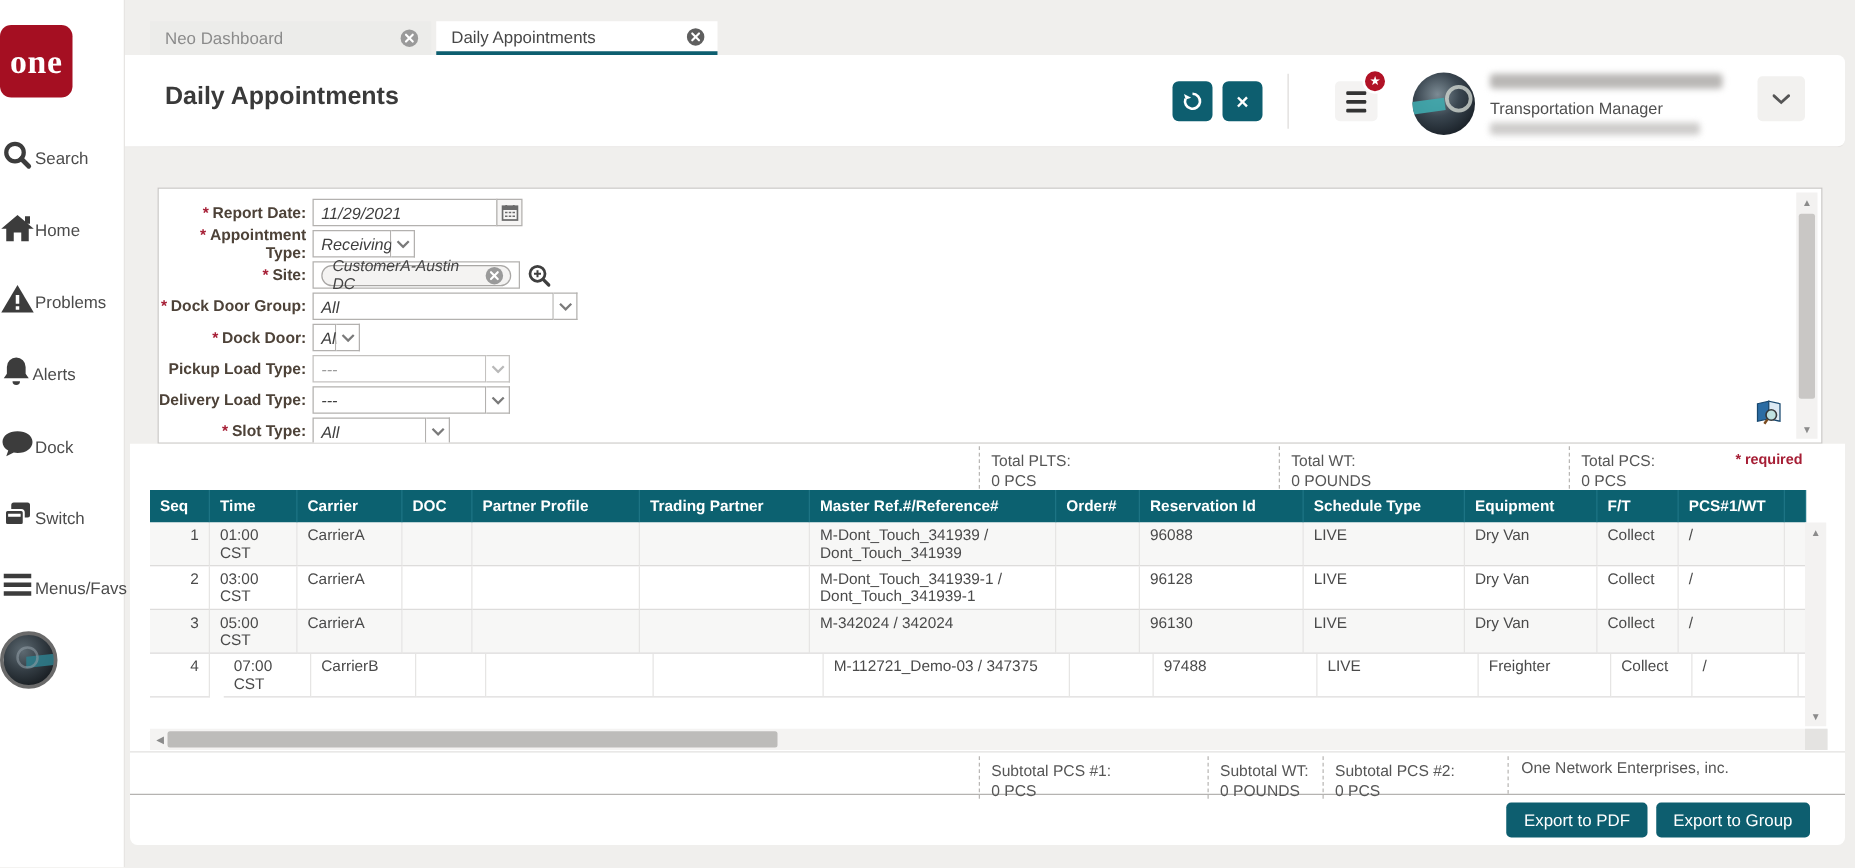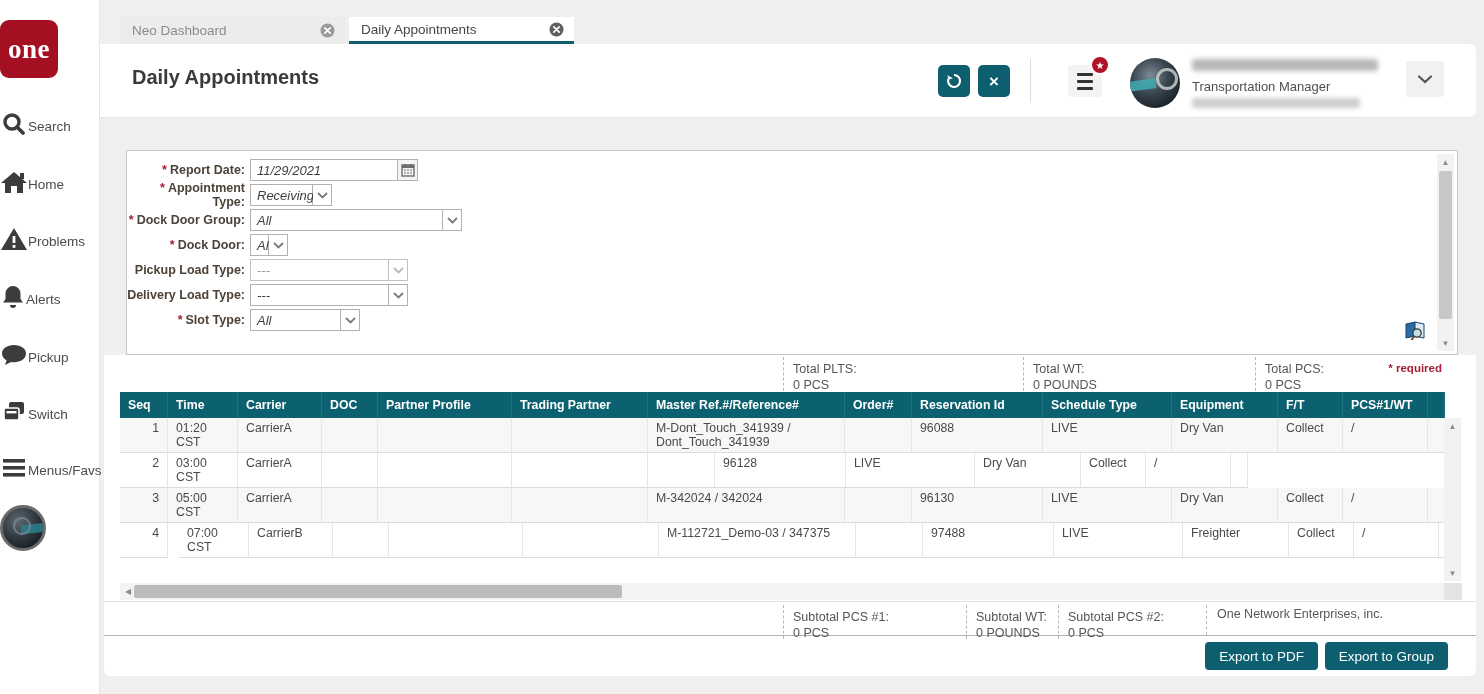--- a/index.html
+++ b/index.html
@@ -204,21 +204,21 @@
             </svg>
           </span>
           <div class="nav-label">Alerts</div>
         </div>
         <div class="nav-item">
           <span>
             <svg width="28" height="24" viewBox="0 0 28 24">
               <path d="M14 2 C7 2 2 5.6 2 10.5 C2 13.4 3.8 15.9 6.6 17.4 L5 22 L11 19 C12 19.2 13 19.3 14 19.3 C21 19.3 26 15.4 26 10.5 C26 5.6 21 2 14 2 Z" fill="#3c3c3c"></path>
             </svg>
           </span>
-          <div class="nav-label">Pickup</div>
+          <div class="nav-label">Dock</div>
         </div>
         <div class="nav-item">
           <span>
             <svg width="28" height="24" viewBox="0 0 28 24">
               <rect x="9" y="2" width="15" height="12" rx="2" fill="#3c3c3c"></rect>
               <rect x="4" y="8" width="15" height="12" rx="2" fill="#3c3c3c" stroke="#fff" stroke-width="1.6"></rect>
               <rect x="6.5" y="11" width="10" height="2.4" fill="#fff"></rect>
             </svg>
           </span>
           <div class="nav-label">Switch</div>
@@ -318,20 +318,43 @@
         </div>
         <div class="frow">
           <div class="flabel"><span class="req">*</span>Appointment Type:</div>
           <div class="fwidget">
             <div class="inputbox" style="width: 63px;">
               <span>Receiving</span>
             </div>
             <span class="trigger">
               <svg width="11" height="7" viewBox="0 0 11 7">
                 <path d="M1 1 L5.5 5.5 L10 1" fill="none" stroke="#7a7a7a" stroke-width="1.8"></path>
+              </svg>
+            </span>
+          </div>
+        </div>
+        <div class="frow">
+          <div class="flabel"><span class="req">*</span>Site:</div>
+          <div class="fwidget">
+            <div class="inputbox" style="width: 166px;">
+              <span class="chip">
+                <span>CustomerA-Austin DC</span>
+                <span style="display: flex;">
+                  <svg width="15" height="15" viewBox="0 0 15 15">
+                    <circle cx="7.5" cy="7.5" r="7" fill="#9a9a9a"></circle>
+                    <path d="M4.8 4.8 L10.2 10.2 M10.2 4.8 L4.8 10.2" stroke="#fff" stroke-width="1.7" stroke-linecap="round"></path>
+                  </svg>
+                </span>
+              </span>
+            </div>
+            <span class="sideicon">
+              <svg width="19" height="19" viewBox="0 0 19 19">
+                <circle cx="8" cy="8" r="6" fill="none" stroke="#3f3f3f" stroke-width="2.2"></circle>
+                <line x1="12.5" y1="12.5" x2="17" y2="17" stroke="#3f3f3f" stroke-width="2.6" stroke-linecap="round"></line>
+                <path d="M8 5.2 V10.8 M5.2 8 H10.8" stroke="#3f3f3f" stroke-width="1.6"></path>
               </svg>
             </span>
           </div>
         </div>
         <div class="frow">
           <div class="flabel"><span class="req">*</span>Dock Door Group:</div>
           <div class="fwidget">
             <div class="inputbox" style="width: 193px;">
               <span>All</span>
             </div>
@@ -429,41 +452,42 @@
           <div class="hcell" style="width: 131px; flex: 0 0 131px;">Reservation Id</div>
           <div class="hcell" style="width: 129px; flex: 0 0 129px;">Schedule Type</div>
           <div class="hcell" style="width: 106px; flex: 0 0 106px;">Equipment</div>
           <div class="hcell" style="width: 65px; flex: 0 0 65px;">F/T</div>
           <div class="hcell" style="width: 85px; flex: 0 0 85px;">PCS#1/WT</div>
           <div class="hcell" style="width: 16px; flex: 0 0 16px;"></div>
         </div>
       <div id="gridbody">
           <div class="grow odd">
             <div class="gcell alignright" style="width: 48px; flex: 0 0 48px;">1</div>
-            <div class="gcell" style="width: 70px; flex: 0 0 70px;">01:20 CST</div>
+            <div class="gcell" style="width: 70px; flex: 0 0 70px;">01:00 CST</div>
             <div class="gcell" style="width: 84px; flex: 0 0 84px;">CarrierA</div>
             <div class="gcell" style="width: 56px; flex: 0 0 56px;"></div>
             <div class="gcell" style="width: 134px; flex: 0 0 134px;"></div>
             <div class="gcell" style="width: 136px; flex: 0 0 136px;"></div>
             <div class="gcell" style="width: 197px; flex: 0 0 197px;">M-Dont_Touch_341939 / Dont_Touch_341939</div>
             <div class="gcell" style="width: 67px; flex: 0 0 67px;"></div>
             <div class="gcell" style="width: 131px; flex: 0 0 131px;">96088</div>
             <div class="gcell" style="width: 129px; flex: 0 0 129px;">LIVE</div>
             <div class="gcell" style="width: 106px; flex: 0 0 106px;">Dry Van</div>
             <div class="gcell" style="width: 65px; flex: 0 0 65px;">Collect</div>
             <div class="gcell" style="width: 85px; flex: 0 0 85px;">/</div>
             <div class="gcell" style="width: 16px; flex: 0 0 16px;"></div>
           </div>
           <div class="grow">
             <div class="gcell alignright" style="width: 48px; flex: 0 0 48px;">2</div>
             <div class="gcell" style="width: 70px; flex: 0 0 70px;">03:00 CST</div>
             <div class="gcell" style="width: 84px; flex: 0 0 84px;">CarrierA</div>
             <div class="gcell" style="width: 56px; flex: 0 0 56px;"></div>
             <div class="gcell" style="width: 134px; flex: 0 0 134px;"></div>
             <div class="gcell" style="width: 136px; flex: 0 0 136px;"></div>
+            <div class="gcell" style="width: 197px; flex: 0 0 197px;">M-Dont_Touch_341939-1 / Dont_Touch_341939-1</div>
             <div class="gcell" style="width: 67px; flex: 0 0 67px;"></div>
             <div class="gcell" style="width: 131px; flex: 0 0 131px;">96128</div>
             <div class="gcell" style="width: 129px; flex: 0 0 129px;">LIVE</div>
             <div class="gcell" style="width: 106px; flex: 0 0 106px;">Dry Van</div>
             <div class="gcell" style="width: 65px; flex: 0 0 65px;">Collect</div>
             <div class="gcell" style="width: 85px; flex: 0 0 85px;">/</div>
             <div class="gcell" style="width: 16px; flex: 0 0 16px;"></div>
           </div>
           <div class="grow odd">
             <div class="gcell alignright" style="width: 48px; flex: 0 0 48px;">3</div>

